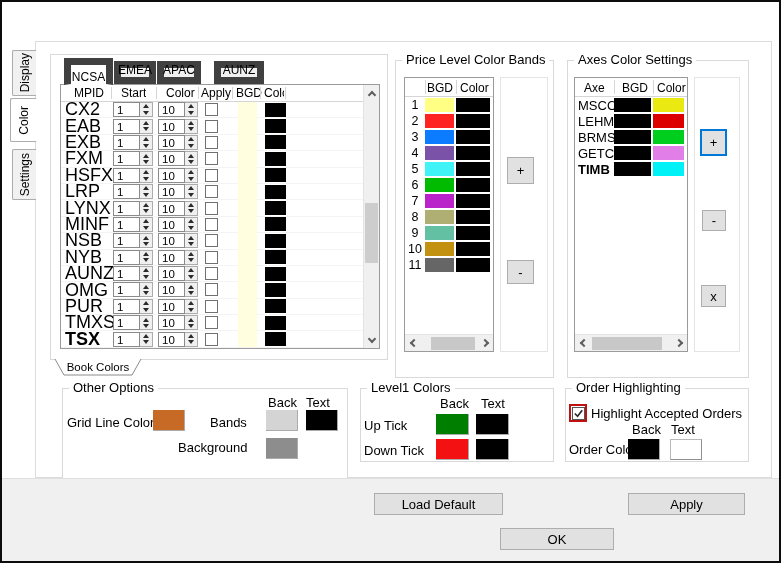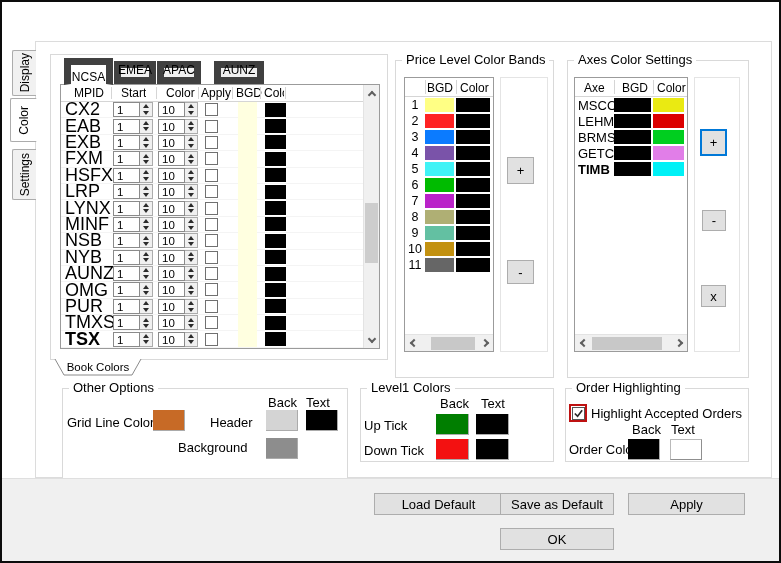--- a/index.html
+++ b/index.html
@@ -719,21 +719,21 @@
   <div class="sq-btn focus" style="left:698px;top:127px;width:27px;height:27px">+</div>
   <div class="sq-btn" style="left:700px;top:208px;width:24px;height:21px">-</div>
   <div class="sq-btn" style="left:699px;top:283px;width:25px;height:22px">x</div>
 
   <div class="group" style="left:60px;top:386px;width:286px;height:92px">
     <div class="group-label">Other Options</div>
     <div class="col-hdr" style="left:205px;top:6px">Back</div>
     <div class="col-hdr" style="left:243px;top:6px">Text</div>
     <div class="opt-label" style="left:4px;top:26px">Grid Line Color</div>
     <div class="swatch" style="left: 90px; top: 21px; width: 32px; height: 21px; background: rgb(199, 106, 38);"></div>
-    <div class="opt-label" style="left:147px;top:26px">Header</div>
+    <div class="opt-label" style="left:147px;top:26px">Bands</div>
     <div class="swatch" style="left: 203px; top: 21px; width: 32px; height: 21px; background: rgb(212, 212, 212);"></div>
     <div class="swatch" style="left: 243px; top: 21px; width: 32px; height: 21px; background: rgb(0, 0, 0);"></div>
     <div class="opt-label" style="left:115px;top:51px">Background</div>
     <div class="swatch" style="left: 203px; top: 49px; width: 32px; height: 21px; background: rgb(141, 141, 141);"></div>
   </div>
 
   <div class="group" style="left:358px;top:386px;width:194px;height:74px">
     <div class="group-label">Level1 Colors</div>
     <div class="col-hdr" style="left:79px;top:7px">Back</div>
     <div class="col-hdr" style="left:120px;top:7px">Text</div>
@@ -757,18 +757,17 @@
     <div class="opt-label" style="left:25px;top:17px">Highlight Accepted Orders</div>
     <div class="col-hdr" style="left:66px;top:33px">Back</div>
     <div class="col-hdr" style="left:105px;top:33px">Text</div>
     <div class="opt-label" style="left:3px;top:53px">Order Color</div>
     <div class="swatch" style="left: 62px; top: 50px; width: 32px; height: 21px; background: rgb(0, 0, 0);"></div>
     <div class="swatch outlined" style="left: 104px; top: 50px; width: 32px; height: 21px; background: rgb(255, 255, 255);"></div>
   </div>
 
   <div class="footer">
     <div class="f-btn" style="left:372px;top:14px;width:129px">Load Default</div>
-    <div class="f-btn" style="left:498px;top:14px;width:114px">Save as Default</div>
     <div class="f-btn" style="left:626px;top:14px;width:117px">Apply</div>
     <div class="f-btn" style="left:498px;top:49px;width:114px">OK</div>
   </div>
 
 </div>
 
 </body></html>

